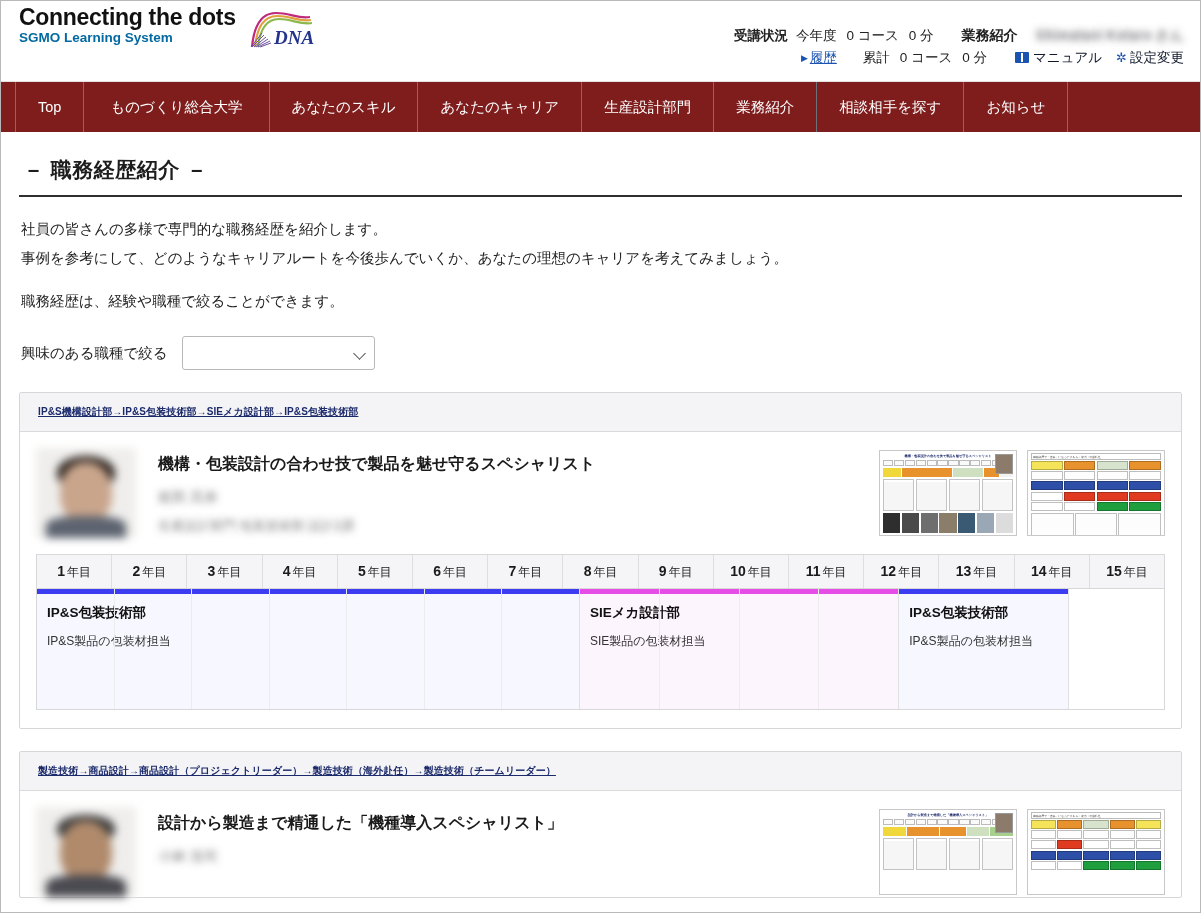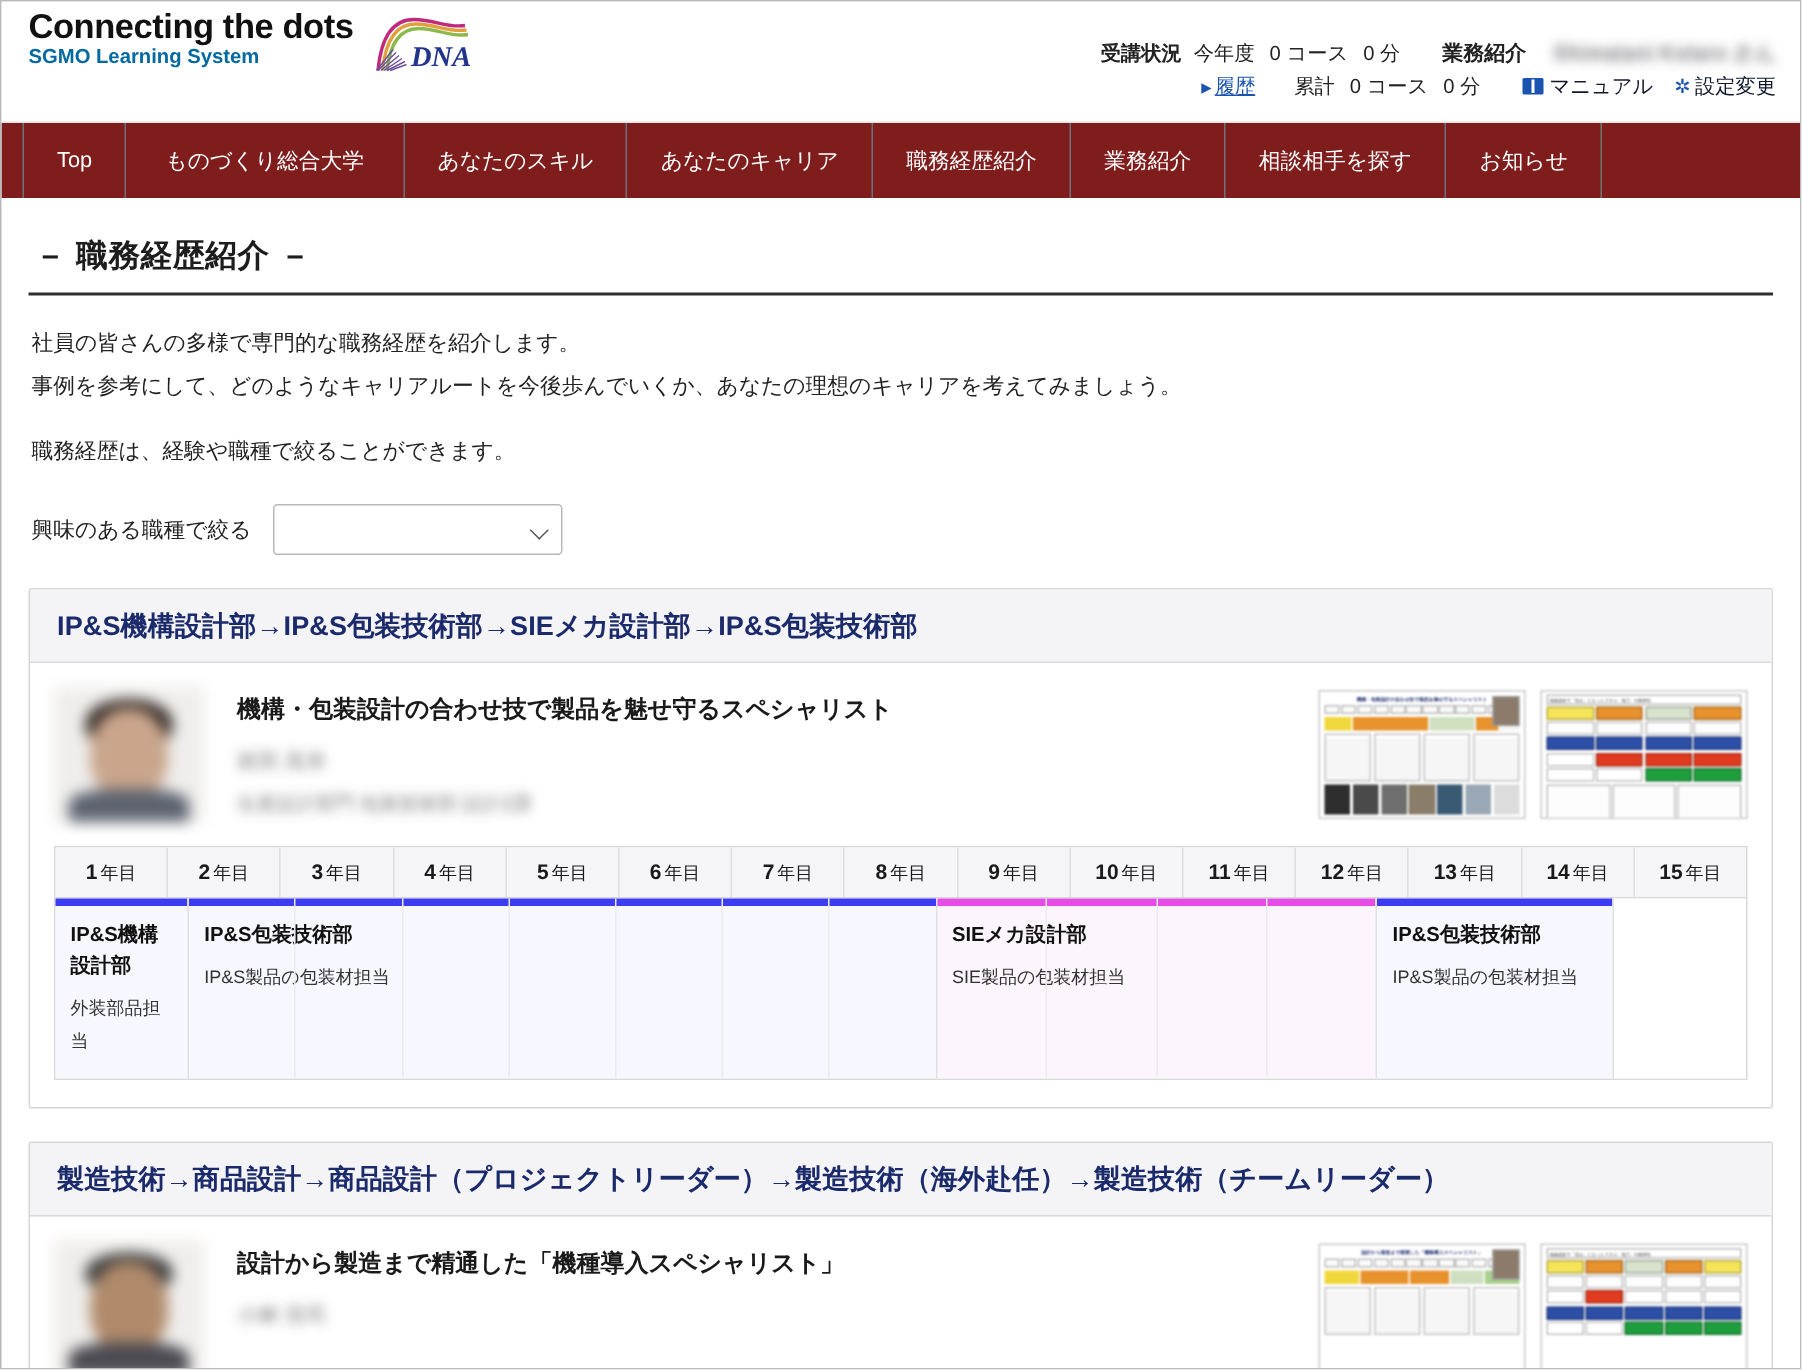--- a/index.html
+++ b/index.html
@@ -198,24 +198,25 @@
     margin-top: 22px;
     border: 1px solid #d6d6d6;
     border-radius: 2px;
     background: #fff;
     box-sizing: border-box;
   }
   .card-header {
     background: #f4f4f6;
     border-bottom: 1px solid #dadada;
     padding: 12px 18px;
-    font-size: 18px;
+    font-size: 10px;
     font-weight: bold;
     color: #1b2a6b;
     letter-spacing: 0.1px;
+    text-decoration: underline;
   }
   .card-body {
     padding: 16px 16px 0 16px;
     display: flex;
     align-items: flex-start;
   }
   .avatar {
     width: 100px;
     height: 90px;
     flex: 0 0 auto;
@@ -505,21 +506,21 @@
     <div class="nav-item wide">
         <span>ものづくり総合大学</span>
       </div>
     <div class="nav-item">
         <span>あなたのスキル</span>
       </div>
     <div class="nav-item">
         <span>あなたのキャリア</span>
       </div>
     <div class="nav-item">
-        <span>職務経歴紹介</span>
+        <span>生産設計部門</span>
       </div>
     <div class="nav-item">
         <span>業務紹介</span>
       </div>
     <div class="nav-item">
         <span>相談相手を探す</span>
       </div>
     <div class="nav-item">
         <span>お知らせ</span>
       </div>
@@ -655,25 +656,20 @@
           <div class="tl-year"><b>9</b><span>年目</span></div>
           <div class="tl-year"><b>10</b><span>年目</span></div>
           <div class="tl-year"><b>11</b><span>年目</span></div>
           <div class="tl-year"><b>12</b><span>年目</span></div>
           <div class="tl-year"><b>13</b><span>年目</span></div>
           <div class="tl-year"><b>14</b><span>年目</span></div>
           <div class="tl-year"><b>15</b><span>年目</span></div>
         </div>
 
         <div class="tl-body">
-          <div class="tl-seg" style="flex:1 1 0; background:#f7f7ff;">
-            <div class="seg-bar" style="background:#3c3cf0"></div>
-            <div class="seg-title">IP&amp;S機構設計部</div>
-            <div class="seg-desc">外装部品担当</div>
-          </div>
 
           <div class="tl-seg" style="flex:7 1 0; background:#f7f7ff;">
             <div class="seg-bar" style="background:#3c3cf0"></div>
             <div class="tl-grid-lines">
                 <span></span>
                 <span></span>
                 <span></span>
                 <span></span>
                 <span></span>
                 <span></span>

